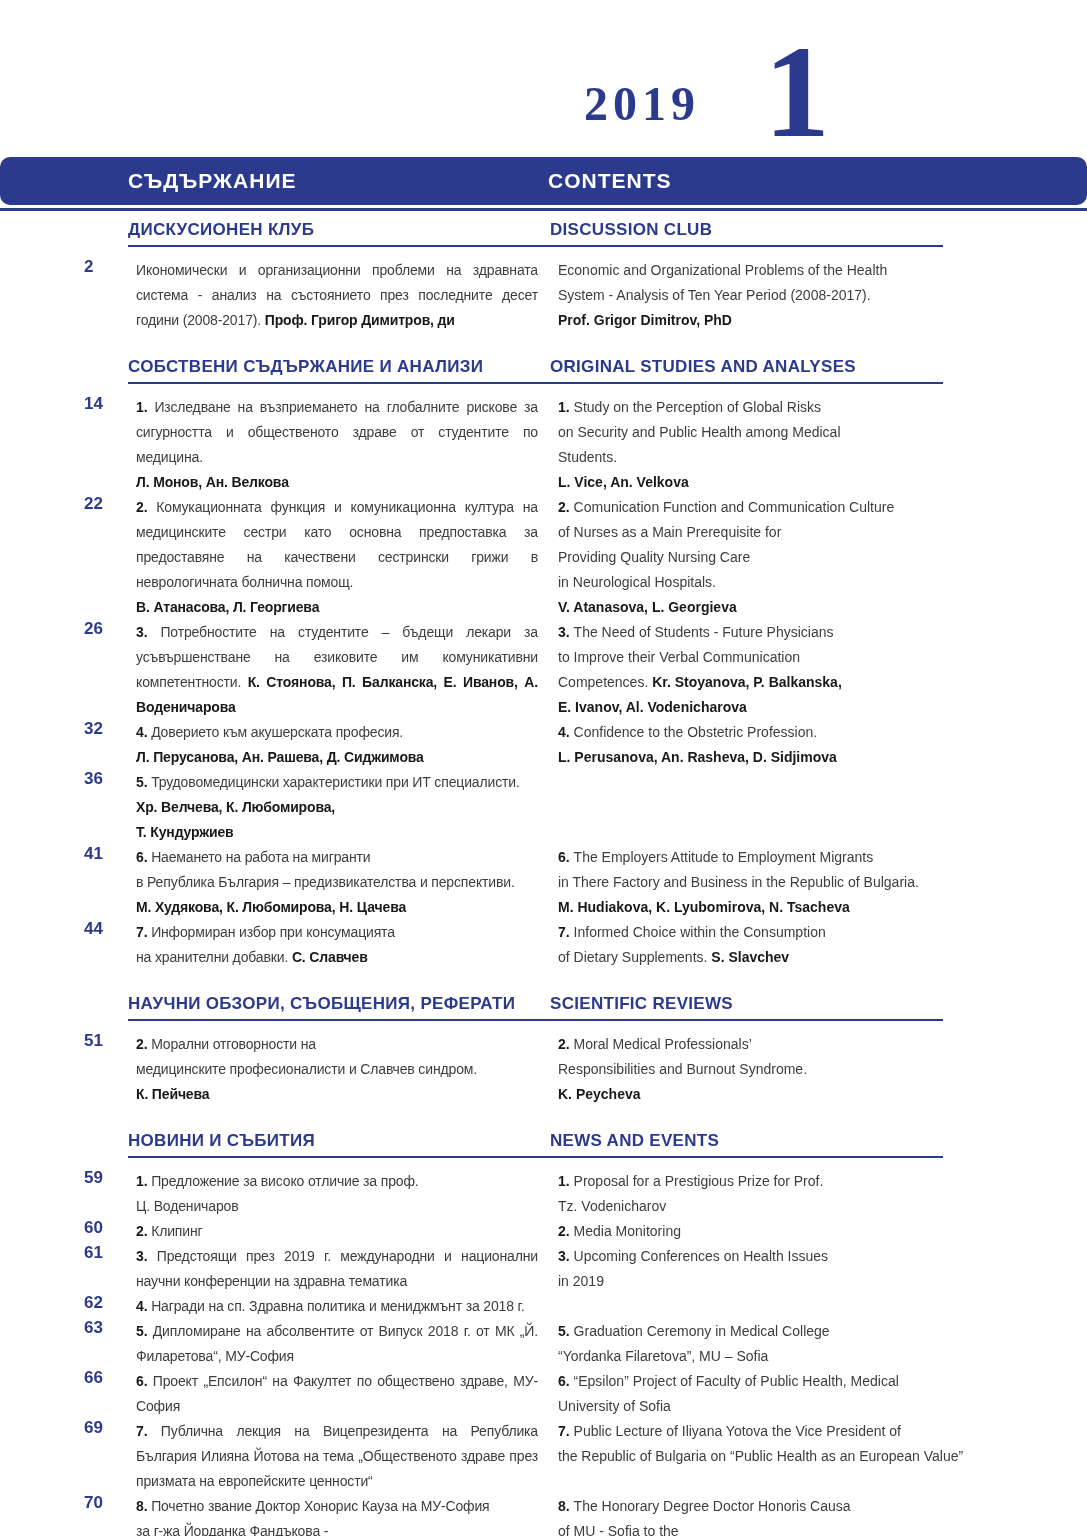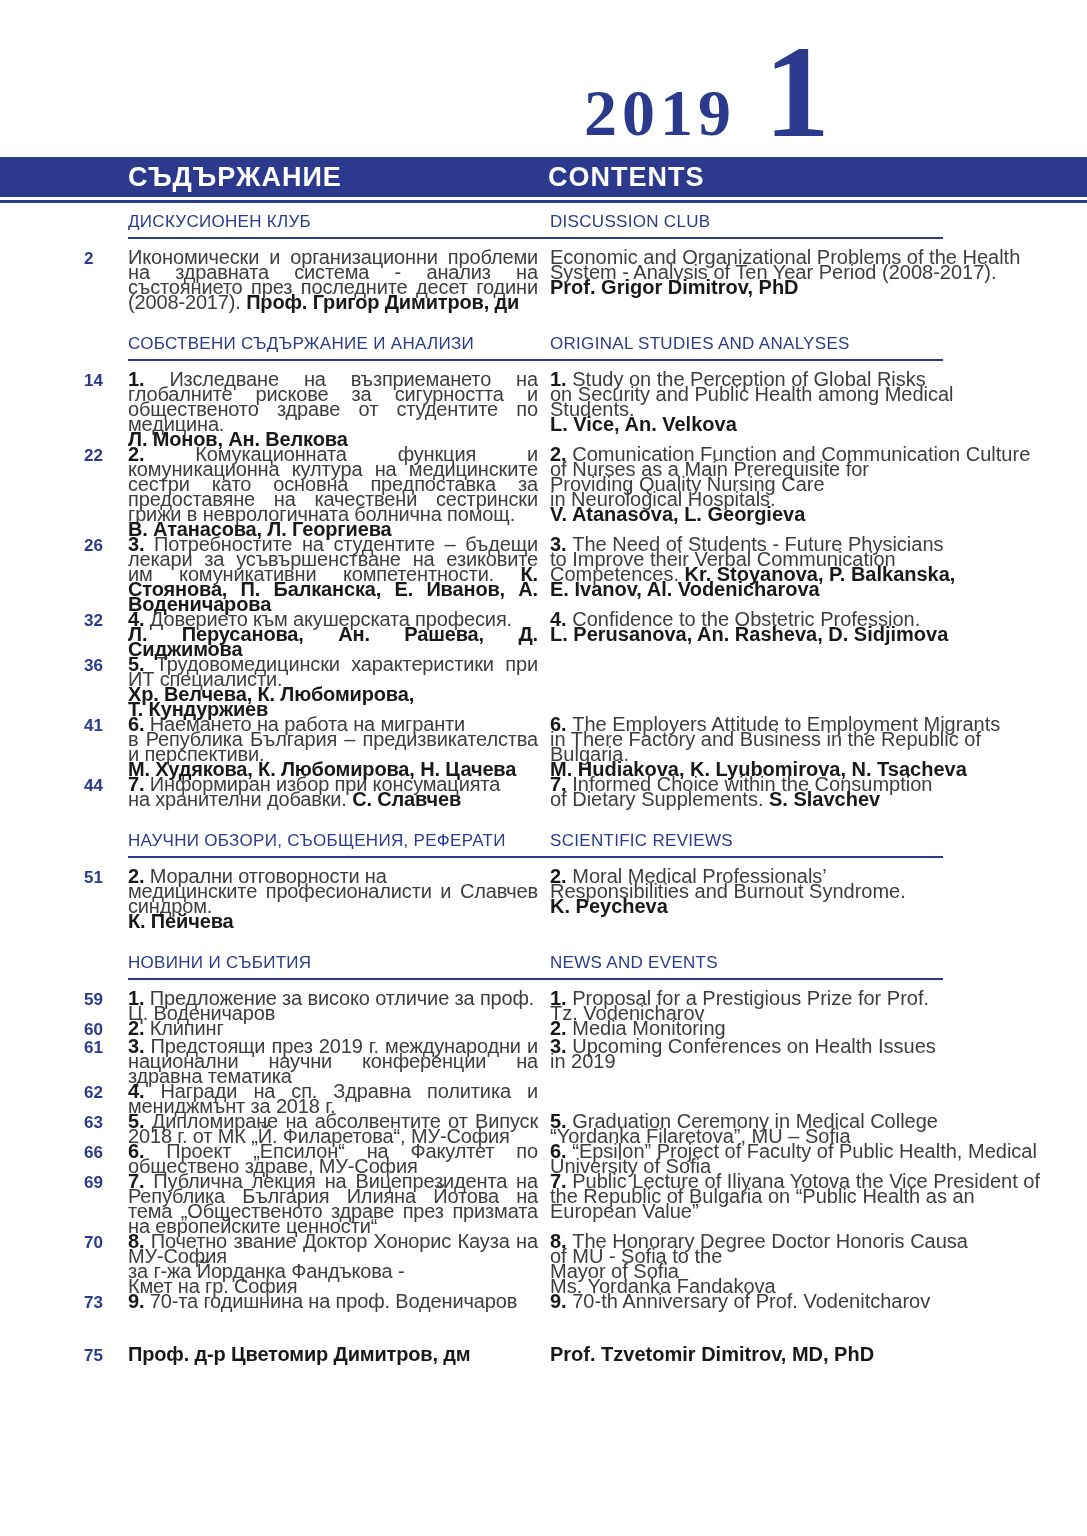--- a/index.html
+++ b/index.html
@@ -14,59 +14,60 @@
     background:#ffffff;
     font-family:"Liberation Sans", sans-serif;
     position:relative;
     overflow:hidden;
   }
   
   .masthead{position:relative;height:157px;}
   .year{
     position:absolute;left:584px;top:80px;
     font-family:"Liberation Serif", serif;
-    font-weight:bold;font-size:66px;line-height:1;
+    font-weight:bold;font-size:48px;line-height:1;
     letter-spacing:5px;color:var(--blue);
   }
   .issue{
     position:absolute;left:764px;top:26px;
     font-family:"Liberation Serif", serif;
     font-weight:bold;font-size:132px;line-height:1;
     color:var(--blue);
   }
   
   .toc-bar{
-    height:40px;background:var(--blue);
+    height:48px;background:var(--blue);
     display:flex;align-items:center;
-    color:#fff;font-weight:bold;font-size:27px;letter-spacing:1px;
+    color:#fff;font-weight:bold;font-size:21px;letter-spacing:1px;border-radius:10px;
   }
   .toc-bar .bar-label-bg{margin-left:128px;width:420px;}
   .bar-divider{height:3px;background:var(--blue);margin-top:3px;}
   
   .content{padding:0 40px 0 84px;}
   .section{margin-top:24px;}
   .section:first-child{margin-top:9px;}
   .sec-head{
     margin-left:44px;
     width:815px;
     display:grid;grid-template-columns:410px 12px 1fr;
     border-bottom:2.5px solid var(--blue);
     padding-bottom:5px;
-    color:var(--blue);font-weight:normal;font-size:17px;letter-spacing:0.3px;
+    color:var(--blue);font-weight:bold;font-size:17px;letter-spacing:0.3px;
   }
   .sec-body{padding-top:11px;}
   .item{
     display:grid;grid-template-columns:44px 410px 12px 1fr;
   }
   .page-num{
     color:var(--blue);font-weight:bold;font-size:17px;line-height:18px;
   }
   .txt{
-    font-size:20px;line-height:15px;color:var(--body);
+    font-size:14px;line-height:25px;color:var(--body);
     white-space:pre-line;
+    margin-left:8px;
   }
   .txt-bg{text-align:justify;letter-spacing:-0.15px;}
   .txt .b{font-weight:bold;color:var(--bold);}
 </style>
 </head>
 <body>
 
 <div class="masthead">
   <div class="year">2019</div>
   <div class="issue">1</div>

